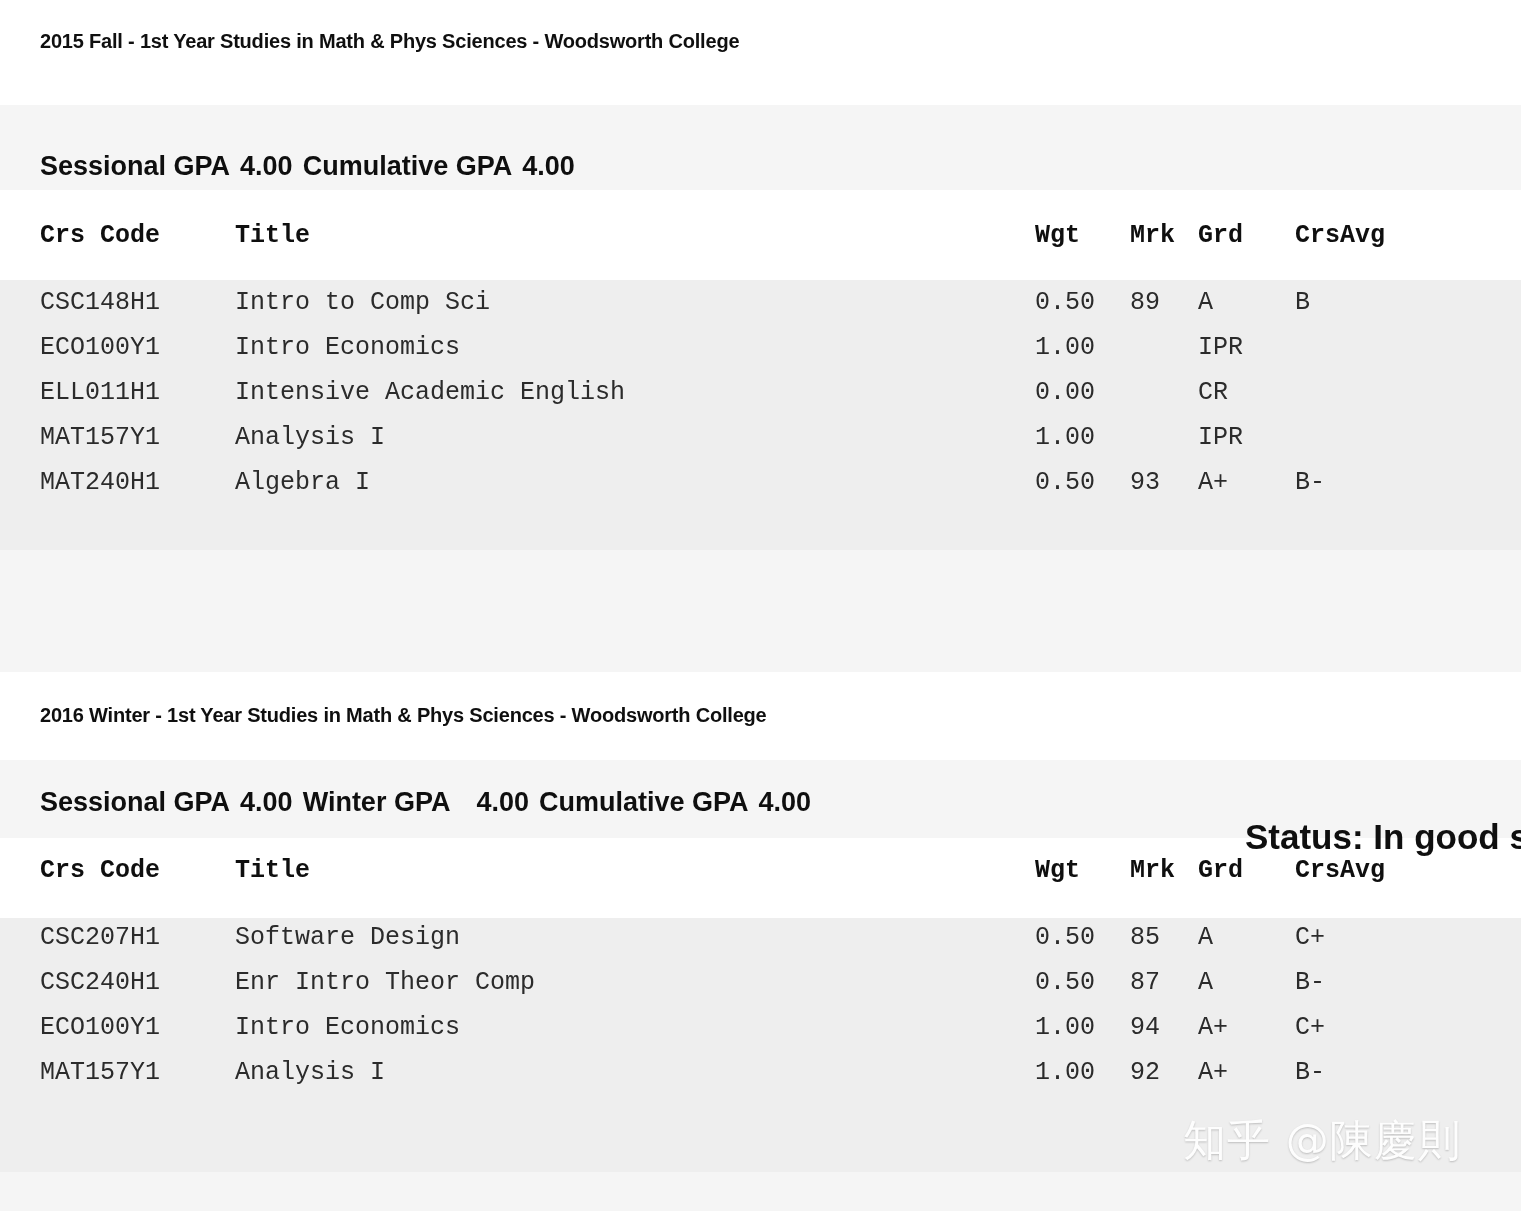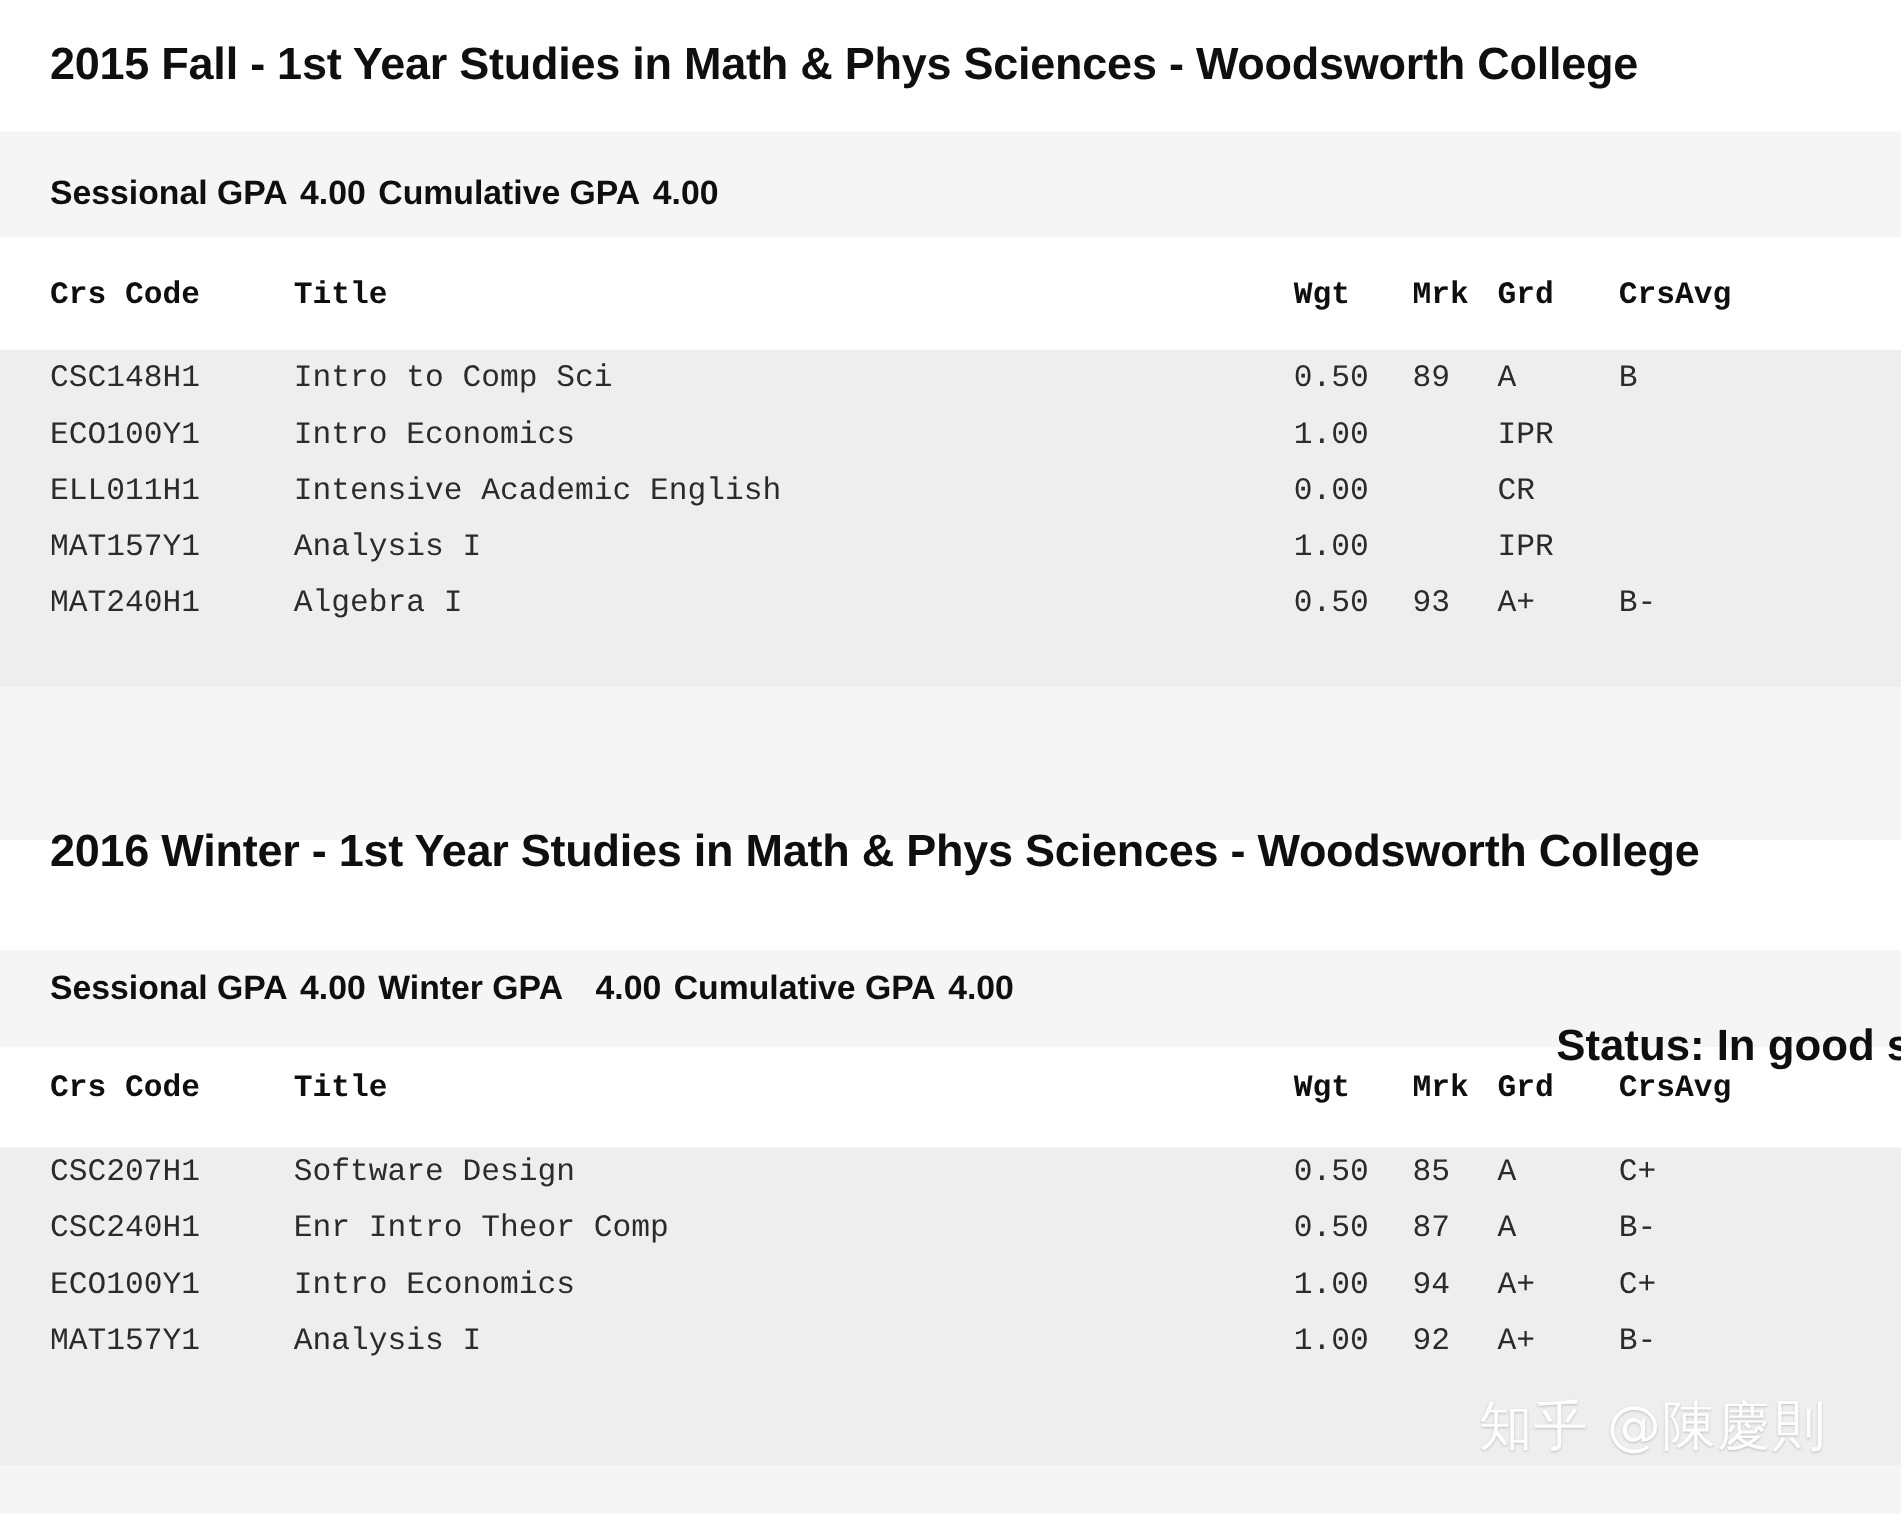--- a/index.html
+++ b/index.html
@@ -32,34 +32,35 @@
   .band-white   { background: #ffffff; }
   .band-light   { background: #f5f5f5; }
   .band-gray    { background: #eeeeee; }
 
   
   .term-title {
     position: absolute;
     left: 40px;
     font-family: "Liberation Sans", sans-serif;
     font-weight: bold;
-    font-size: 36px;
+    font-size: 20px;
     letter-spacing: -0.2px;
     white-space: nowrap;
     color: #0f0f0f;
   }
 
   .gpa-line {
     position: absolute;
     left: 40px;
     font-family: "Liberation Sans", sans-serif;
     font-weight: bold;
     font-size: 27px;
     white-space: nowrap;
     color: #0f0f0f;
+    margin-top: 12px;
   }
   .gpa-line .sp-sm { display: inline-block; width: 10px; }
   .gpa-line .sp-md { display: inline-block; width: 26px; }
 
   .status-text {
     position: absolute;
     left: 1245px;
     font-family: "Liberation Sans", sans-serif;
     font-weight: bold;
     font-size: 35px;
@@ -201,21 +202,21 @@
         <td>Algebra I</td>
         <td>0.50</td>
         <td>93</td>
         <td>A+</td>
         <td>B-</td>
       </tr>
     </tbody>
   </table>
 
 
-  <div class="term-title" style="top:660px;">2016 Winter - 1st Year Studies in Math &amp; Phys Sciences - Woodsworth College</div>
+  <div class="term-title" style="top:704px;">2016 Winter - 1st Year Studies in Math &amp; Phys Sciences - Woodsworth College</div>
 
   <div class="gpa-line" style="top:775px;">
     <span>Sessional GPA</span><span class="sp-sm"></span><span>4.00</span><span class="sp-sm"></span><span>Winter GPA</span><span class="sp-md"></span><span>4.00</span><span class="sp-sm"></span><span>Cumulative GPA</span><span class="sp-sm"></span><span>4.00</span>
   </div>
 
   <div class="status-text" style="top:775px;">Status: In good st</div>
 
   <table class="tbl" style="top:848px;">
     <thead>
       <tr class="hdr-row">

